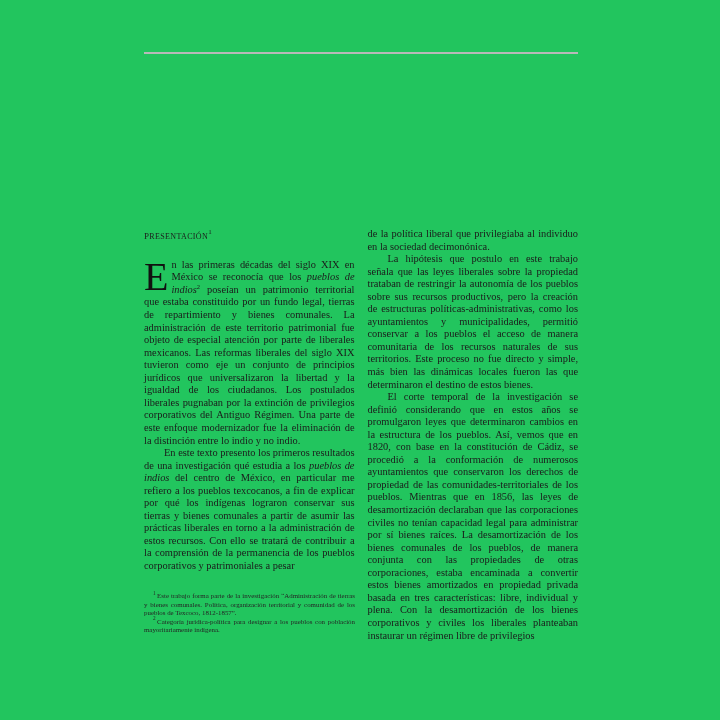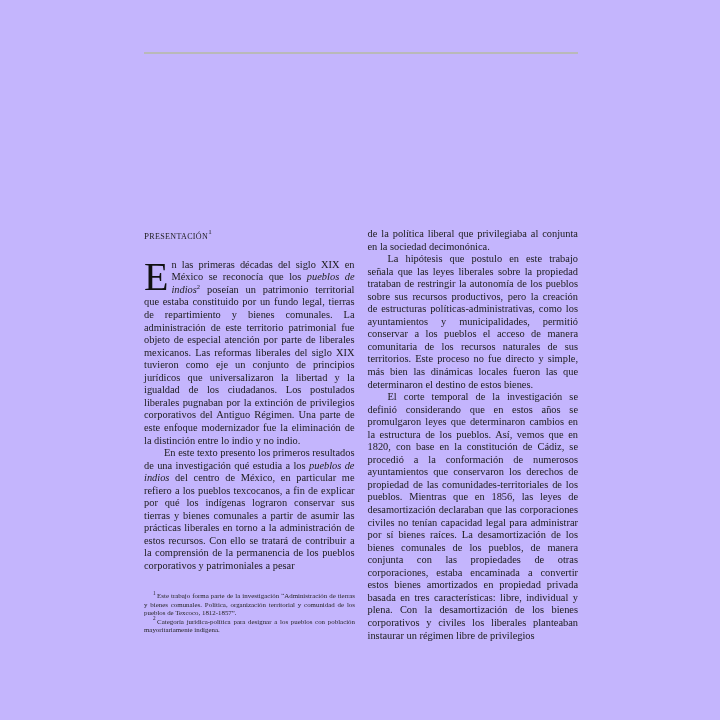--- a/index.html
+++ b/index.html
@@ -14,21 +14,21 @@
     overflow: hidden;
     font-family: "Liberation Serif", "DejaVu Serif", serif;
     color: #1a1a1a;
     -webkit-font-smoothing: antialiased;
   }
 
   .page {
     position: relative;
     width: 720px;
     height: 720px;
-    background: #c4b5fd;
+    background: #22c55e;
   }
 
   
   .header-rule {
     position: absolute;
     left: 144px;
     top: 52px;
     width: 434px;
     height: 2px;
     background: #b9b9b9;
@@ -155,21 +155,21 @@
 
         <div class="footnotes">
           <p class="footnote"><span class="fn-num">1</span><span>Este trabajo forma parte de la investigación “Administración de tierras y bienes comunales. Política, organización territorial y comunidad de los pueblos de Texcoco, 1812-1857”.</span></p>
           <p class="footnote"><span class="fn-num">2</span><span>Categoría jurídica-política para designar a los pueblos con población mayoritariamente indígena.</span></p>
         </div>
 
       </div>
 
       <div class="col col-right">
 
-        <p class="body"><span>de la política liberal que privilegiaba al conjunta en la sociedad decimonónica.</span></p>
+        <p class="body"><span>de la política liberal que privilegiaba al individuo en la sociedad decimonónica.</span></p>
 
         <p class="body"><span>La hipótesis que postulo en este trabajo señala que las leyes liberales sobre la propiedad trataban de restringir la autonomía de los pueblos sobre sus recursos productivos, pero la creación de estructuras políticas-administrativas, como los ayuntamientos y municipalidades, permitió conservar a los pueblos el acceso de manera comunitaria  de los recursos naturales de sus territorios. Este proceso no fue directo y simple, más bien las dinámicas locales fueron las que determinaron el destino de estos bienes.</span></p>
 
         <p class="body"><span>El corte temporal de la investigación se definió considerando que en estos años se promulgaron leyes que determinaron cambios en la estructura de los pueblos. Así, vemos que en 1820, con base en la constitución de Cádiz, se procedió a la conformación de numerosos ayuntamientos que conservaron los derechos de propiedad de las comunidades-territoriales de los pueblos. Mientras que en 1856, las leyes de desamortización declaraban que las corporaciones civiles no tenían capacidad legal para administrar por sí bienes raíces. La desamortización de los bienes comunales de los pueblos, de manera conjunta con las propiedades de otras corporaciones, estaba encaminada a convertir estos bienes amortizados en propiedad privada basada en tres características: libre, individual y plena. Con la desamortización de los bienes corporativos y civiles los liberales planteaban instaurar un régimen libre de privilegios</span></p>
 
       </div>
 
     </div>
   </div>
 

